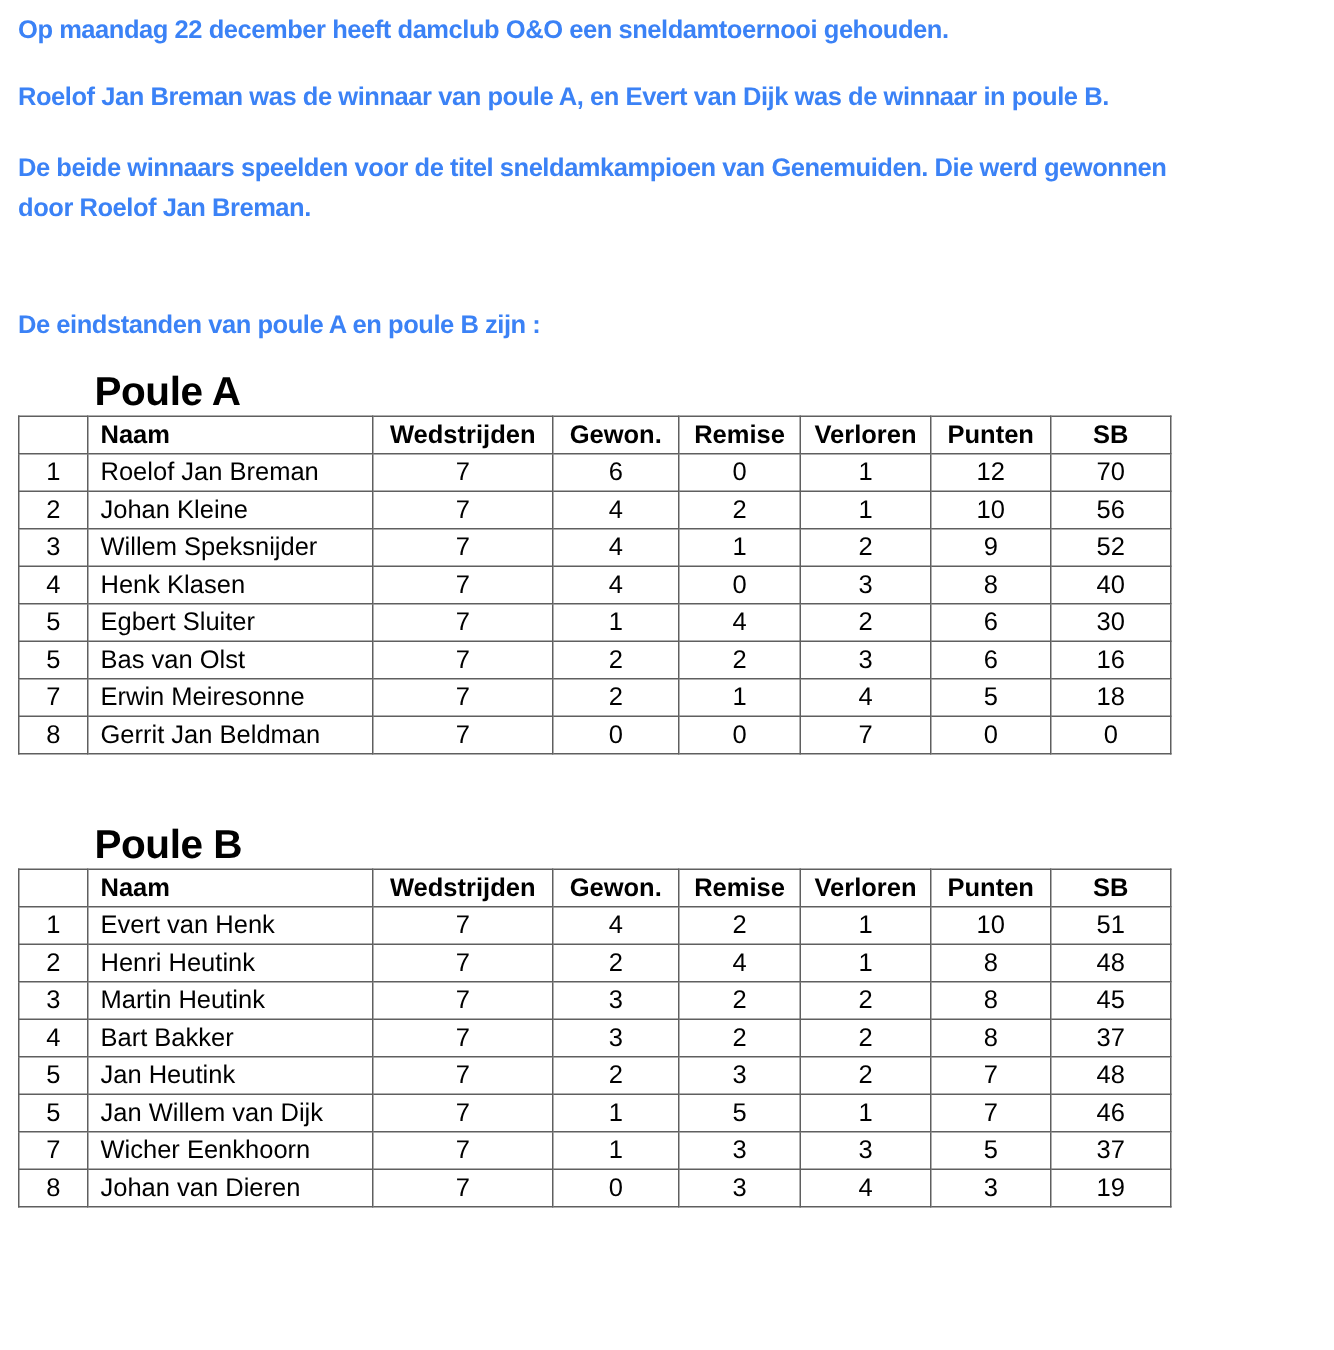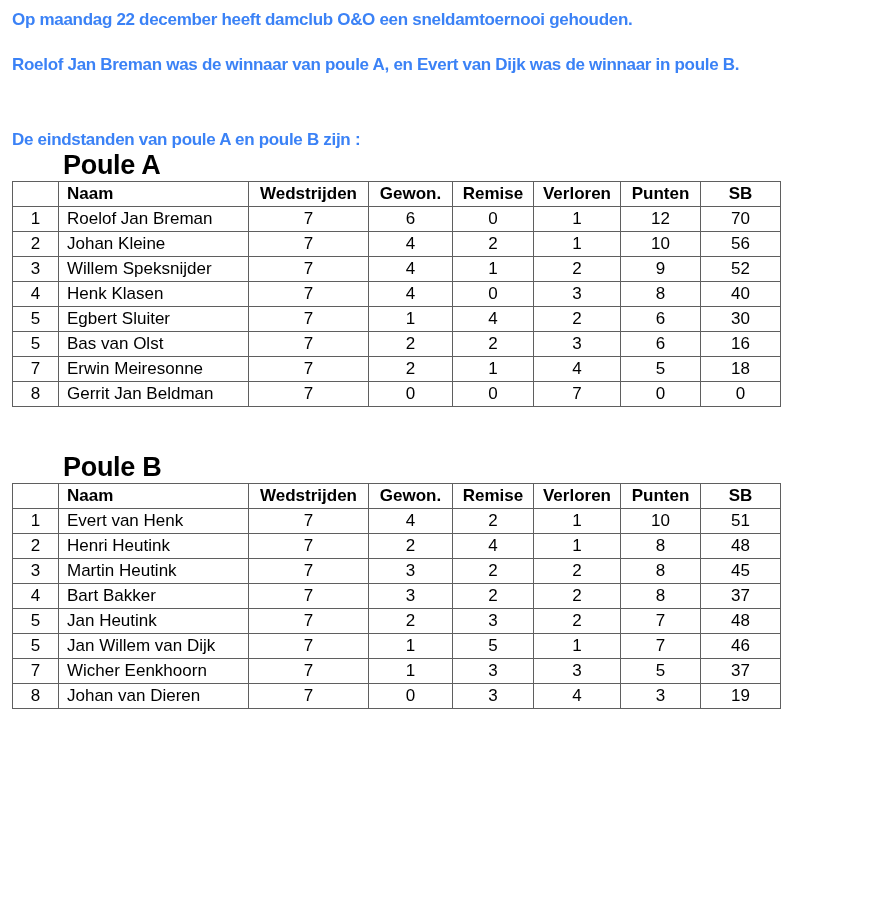--- a/index.html
+++ b/index.html
@@ -32,21 +32,21 @@
   .para-4 .line { line-height: 27px; }
   .para-5 { margin-top: 55px; }
 
   .poule-title {
     font-weight: bold;
     font-size: 27px;
     line-height: 30px;
     letter-spacing: -0.3px;
     margin-left: 51px;
   }
-  .title-a { }
+  .title-a { margin-top: 19px; }
   .title-b { margin-top: 45px; }
 
   table.standings {
     border-collapse: collapse;
     table-layout: fixed;
     width: 768px;
     margin-top: 1px;
   }
   table.standings th,
   table.standings td {
@@ -82,20 +82,22 @@
   <div class="para para-1">
     <div class="line">Op maandag 22 december heeft damclub O&amp;O een sneldamtoernooi gehouden.</div>
   </div>
 
 
   <div class="para para-3">
     <div class="line">Roelof Jan Breman was de winnaar van poule A, en Evert van Dijk was de winnaar in poule B.</div>
   </div>
 
   <div class="para para-4">
+    <div class="line">De beide winnaars speelden voor de titel sneldamkampioen van Genemuiden. Die werd gewonnen</div>
+    <div class="line">door Roelof Jan Breman.</div>
   </div>
 
   <div class="para para-5">
     <div class="line">De eindstanden van poule A en poule B zijn :</div>
   </div>
 
   <div class="poule-title title-a">Poule A</div>
 
   <table class="standings">
     <colgroup>

